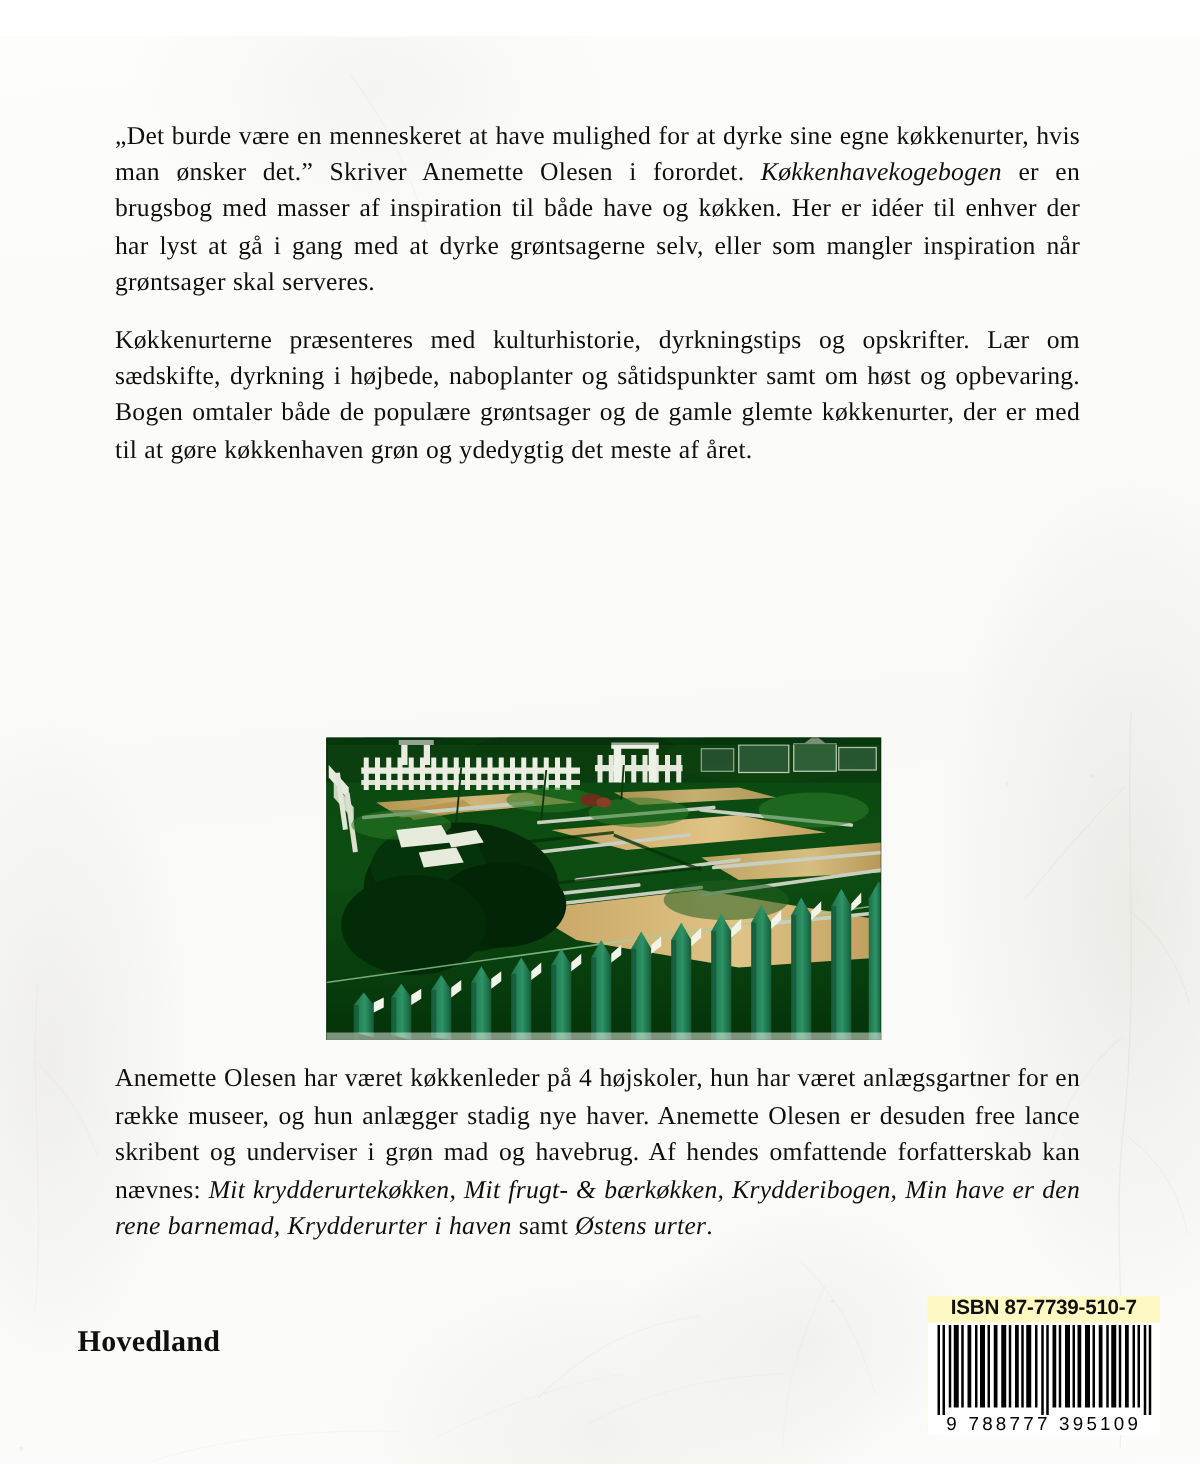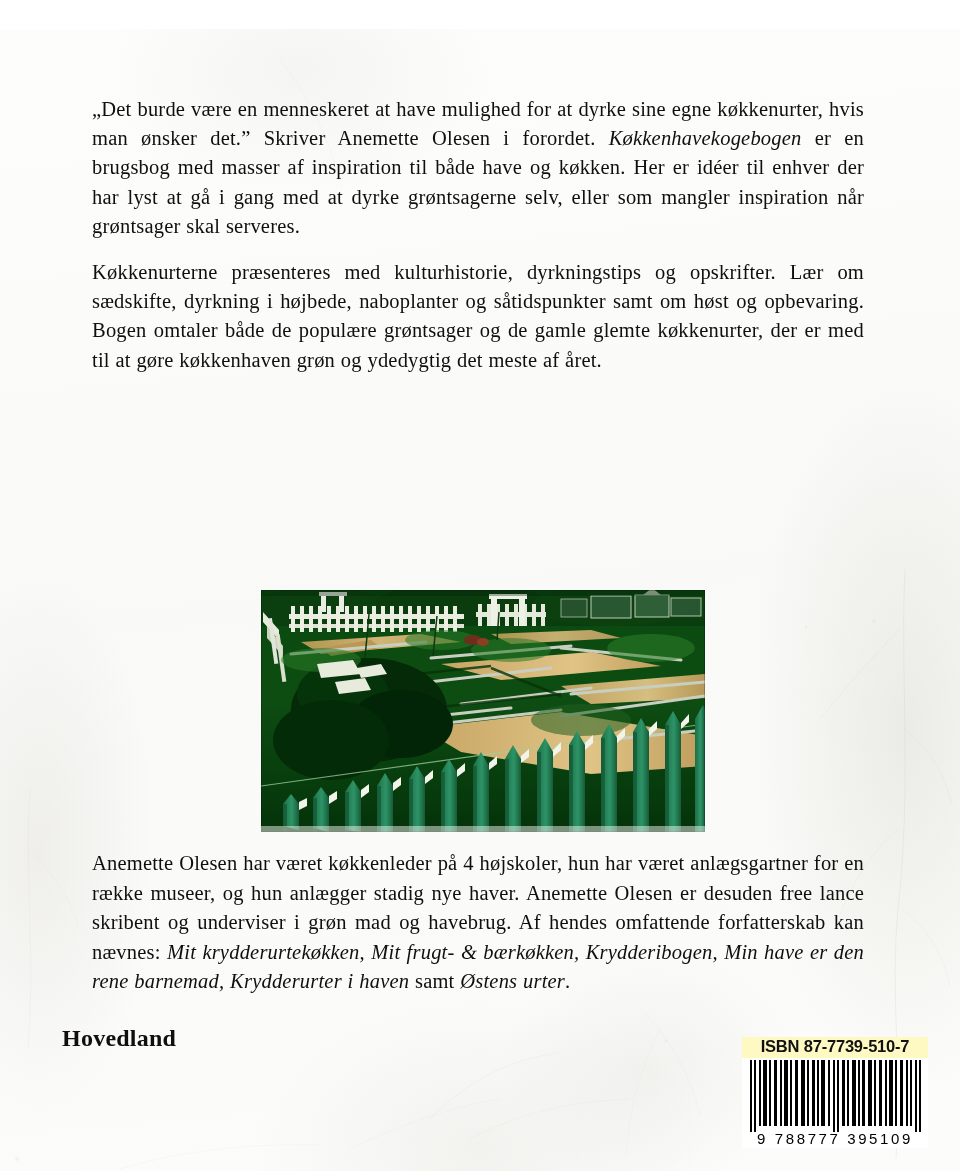--- a/index.html
+++ b/index.html
@@ -76,21 +76,21 @@
     position: absolute;
     left: 92px;
     width: 772px;
     top: 820px;
   }
   .author-copy .para { font-size: 20.5px; line-height: 29.5px; }
   
   #publisher {
     position: absolute;
     left: 62px;
-    top: 996px;
+    top: 1032px;
     font-size: 24px;
     font-weight: bold;
     letter-spacing: 0.01em;
     font-family: "Liberation Serif", "DejaVu Serif", serif;
   }
   
   #barcode-block {
     position: absolute;
     left: 742px;
     top: 1008px;

